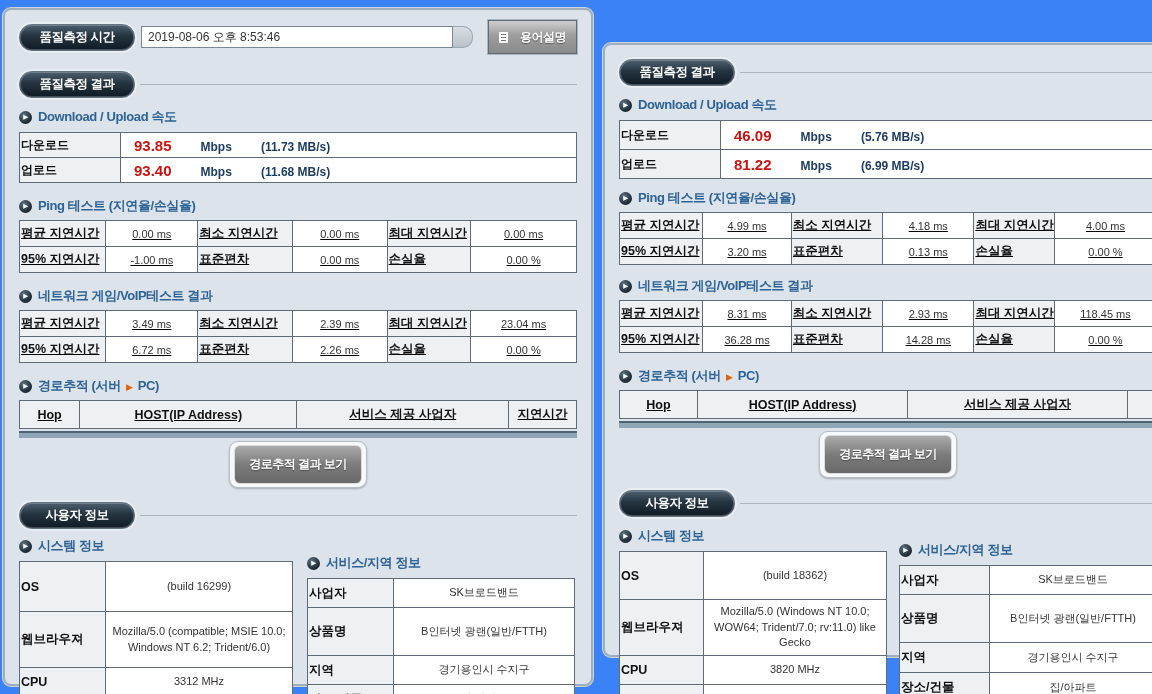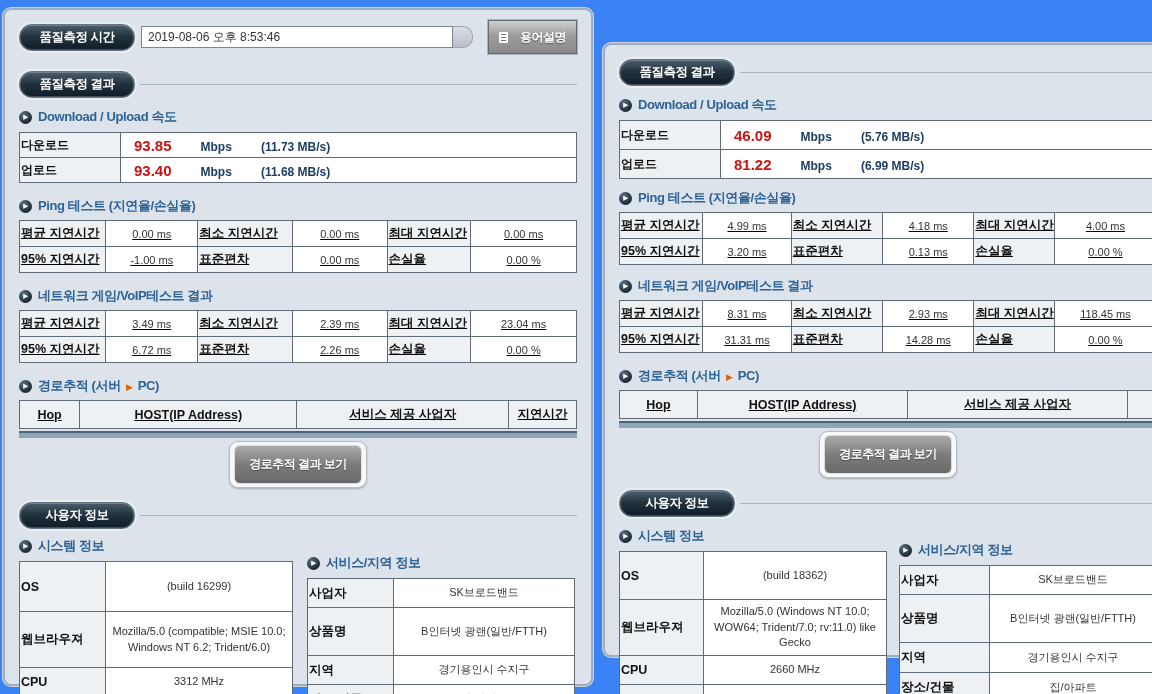--- a/index.html
+++ b/index.html
@@ -390,21 +390,21 @@
           <tr>
         <td class="lbl">평균 지연시간</td>
         <td class="val">8.31 ms</td>
         <td class="lbl">최소 지연시간</td>
         <td class="val">2.93 ms</td>
         <td class="lbl">최대 지연시간</td>
         <td class="val">118.45 ms</td>
       </tr>
       <tr>
         <td class="lbl">95% 지연시간</td>
-        <td class="val">31.31 ms</td>
+        <td class="val">36.28 ms</td>
         <td class="lbl">표준편차</td>
         <td class="val">14.28 ms</td>
         <td class="lbl">손실율</td>
         <td class="val">0.00 %</td>
       </tr>
     </tbody>
       </table>
 
     <div class="sec-h mt14">
       <span class="bullet">▶</span>
@@ -457,21 +457,21 @@
               <tr style="height:48px">
             <td class="lbl">OS</td>
             <td class="val">(build 18362)</td>
               </tr>
           <tr style="height:56px">
             <td class="lbl">웹브라우져</td>
             <td class="val">Mozilla/5.0 (Windows NT 10.0; WOW64; Trident/7.0; rv:11.0) like Gecko</td>
               </tr>
           <tr>
             <td class="lbl">CPU</td>
-            <td class="val">2660 MHz</td>
+            <td class="val">3820 MHz</td>
               </tr>
           <tr>
             <td class="lbl">RAM</td>
             <td class="val">3892 MB</td>
               </tr>
 
         </tbody>
           </table>
       </div>
       <div style="width:258px;margin-left:12px;margin-top:14px">

